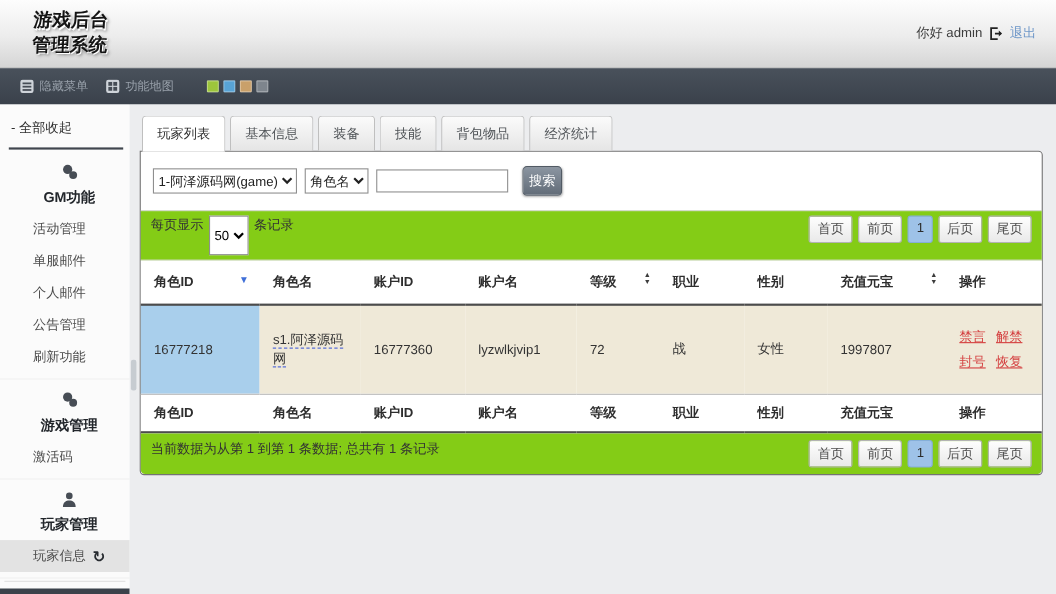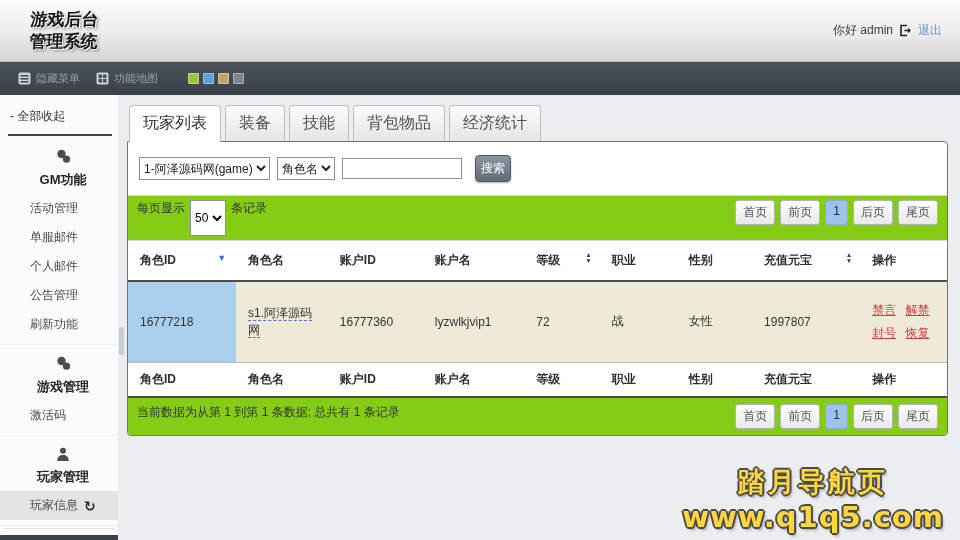--- a/index.html
+++ b/index.html
@@ -31,21 +31,21 @@
   .refresh-glyph { font-size:14px; font-weight:bold; color:#272b30; line-height:10px; }
   .sidebar-bottom { position:absolute; bottom:0; left:0; width:100%; }
   .sidebar-bottom-line { border-top:1px solid #e0e0e0; margin:0 4px; }
   .sidebar-bottom-strip { height:5px; background:#3b424b; margin-top:6px; }
 
   .main { flex:1; background:#ecedef; padding:10px 12px 0 9px; position:relative; }
   .split-grip { position:absolute; left:1px; top:232px; width:5px; height:28px; background:#c7ccd1; border-radius:2px; cursor:col-resize; }
 
   
   .tabs { display:flex; gap:4px; padding-left:2px; position:relative; z-index:2; }
-  .tab { font-size:16px; color:#4e5256; padding:7px 13px; background:linear-gradient(#fbfbfb,#e5e5e5); border:1px solid #bfbfbf; border-bottom:none; border-radius:4px 4px 0 0; cursor:pointer; }
+  .tab { font-size:12px; color:#4e5256; padding:7px 13px; background:linear-gradient(#fbfbfb,#e5e5e5); border:1px solid #bfbfbf; border-bottom:none; border-radius:4px 4px 0 0; cursor:pointer; }
   .tab.active { background:#fff; margin-bottom:-1px; padding-bottom:8px; color:#2e2e2e; }
 
   .panel { background:#fff; border:1px solid #737373; border-radius:0 4px 4px 4px; }
 
   
   .search-row { padding:13px 11px; display:flex; align-items:center; gap:7px; }
   select.ctl { font-size:12px; height:23px; border:1px solid #8f8f8f; background:#fff; color:#222; }
   input.keyword { width:120px; height:21px; border:1px solid #8f8f8f; font-size:12px; padding:0 3px; }
   .search-btn { width:36px; height:27px; background:linear-gradient(#8b95a1,#626c78); border:1px solid #515a64; border-radius:4px; color:#fff; font-size:12px; margin-left:6px; cursor:pointer; box-shadow:0 1px 2px rgba(0,0,0,.3); }
 
@@ -198,20 +198,21 @@
         <div class="sidebar-bottom-line"></div>
         <div class="sidebar-bottom-strip"></div>
       </div>
     </aside>
 
     <main class="main">
       <div class="split-grip"></div>
 
       <div class="tabs">
         <div class="tab active">玩家列表</div>
+        <div class="tab">基本信息</div>
         <div class="tab">装备</div>
         <div class="tab">技能</div>
         <div class="tab">背包物品</div>
         <div class="tab">经济统计</div>
       </div>
 
       <div class="panel">
 
         <div class="search-row">
           <select class="ctl">
@@ -303,18 +304,14 @@
             <a class="pg-btn current">1</a>
             <a class="pg-btn">后页</a>
             <a class="pg-btn">尾页</a>
           </div>
         </div>
 
       </div>
     </main>
   </div>
 
-  <div class="watermark">
-    <div class="wm1" style="color: rgb(255, 214, 61);">踏月导航页</div>
-    <div class="wm2" style="color:#ffd63d;">www.q1q5.com</div>
-  </div>
 
 </div>
 
 </body></html>

